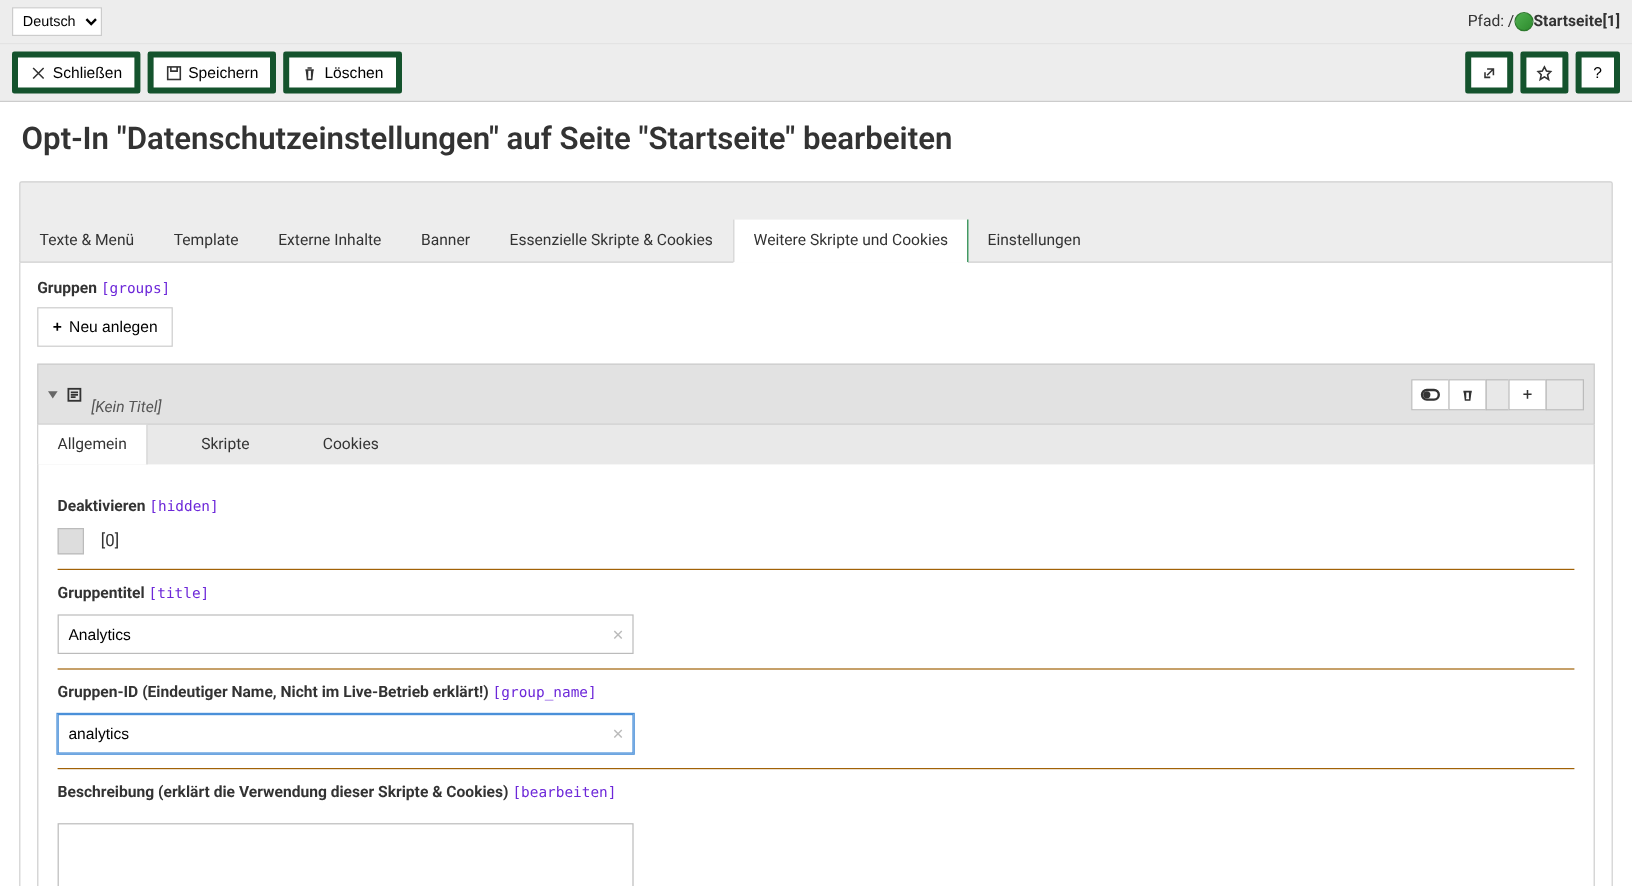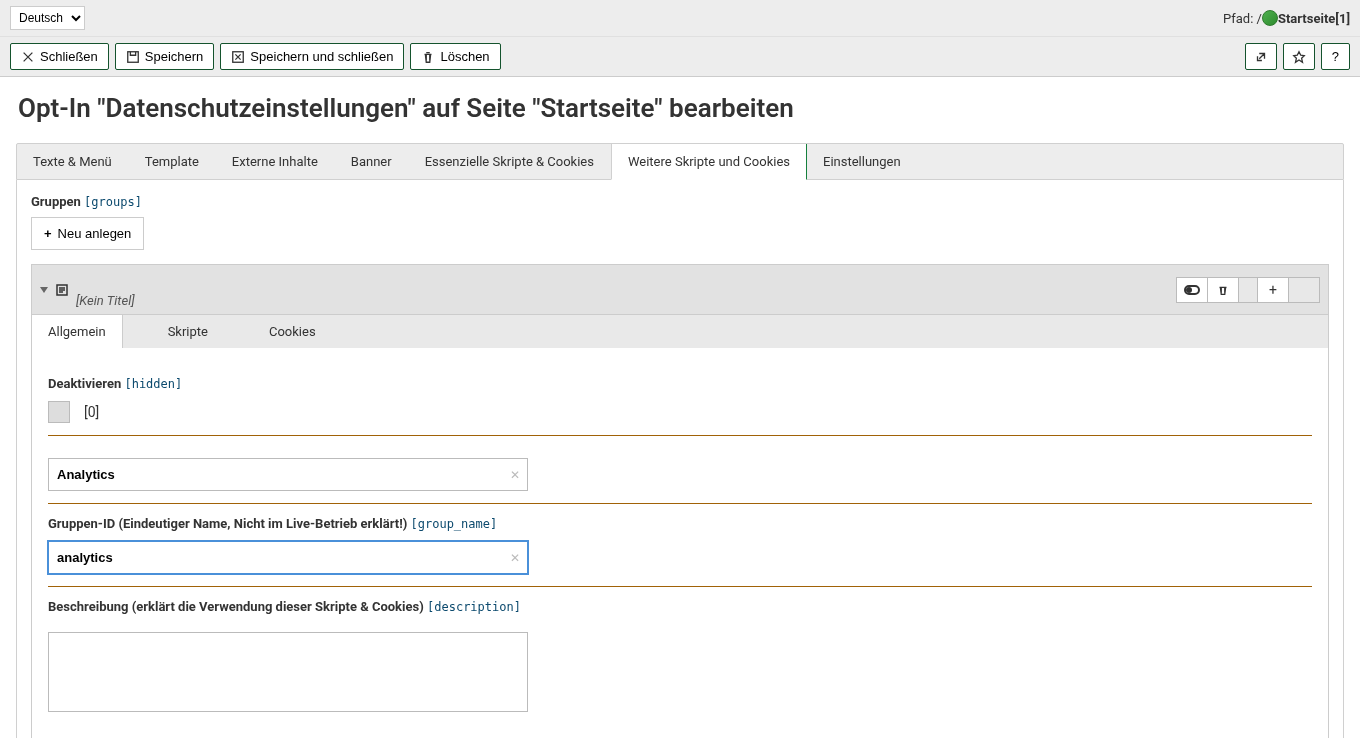--- a/index.html
+++ b/index.html
@@ -3,48 +3,48 @@
 <meta charset="utf-8">
 <style>
 * { box-sizing: border-box; margin: 0; padding: 0; }
 body { font-family: -apple-system, BlinkMacSystemFont, "Segoe UI", Roboto, Arial, sans-serif; font-size: 14px; color: #333; background: #f0f0f0; }
 .topbar { background: #ededed; padding: 6px 10px; display: flex; justify-content: space-between; border-bottom: 1px solid #e0e0e0; }
 .lang-select { height: 24px; font-size: 12px; padding: 2px 4px; border: 1px solid #ccc; background: #fff; }
 .path { font-size: 13px; display: flex; align-items: center; gap: 0; }
 .globe { width: 16px; height: 16px; border-radius: 50%; background: linear-gradient(135deg,#4fb04f,#2e8b2e); display:inline-block; border:1px solid #2e7a2e; }
 .toolbar { background: #ededed; padding: 6px 10px; display: flex; align-items: center; justify-content: space-between; border-bottom: 1px solid #ccc; }
 .toolbar-left, .toolbar-right { display: flex; gap: 6px; }
-.tbtn { display: inline-flex; align-items: center; gap: 5px; padding: 5px 10px; border: 1px solid #14532d; background: #fff; border-radius: 2px; font-size: 13px; cursor: pointer; }
+.tbtn { display: inline-flex; align-items: center; gap: 5px; padding: 5px 10px; border: 5px solid #14532d; background: #fff; border-radius: 2px; font-size: 13px; cursor: pointer; }
 .tbtn svg { width: 14px; height: 14px; }
 .content { background: #fff; padding: 16px; min-height: 600px; }
 h1 { font-size: 26px; font-weight: 600; margin-bottom: 20px; padding-left: 2px; }
 .tabs { display: flex; background: #ededed; border: 1px solid #d0d0d0; border-radius: 2px 2px 0 0; }
-.tab { padding: 10px 16px; font-size: 13px; cursor: pointer; border-right: 1px solid transparent; }
+.tab { padding: 10px 16px; font-size: 13px; cursor: pointer; border-right: 1px solid transparent; margin-top: 31px; }
 .tab.active { background: #fff; border-left: 1px solid #d0d0d0; border-right: 1px solid #15803d; margin-bottom: -1px; border-bottom: 1px solid #fff; }
 .tab:first-child.active { border-left: none; }
 .panel { border: 1px solid #d0d0d0; border-top: none; padding: 14px; }
 .field-label { font-weight: 700; font-size: 13px; margin-bottom: 8px; }
-.code-hint { color: #0c4a6e; font-family: monospace; font-weight: normal; font-size: 12px; }
+.code-hint { color: #6d28d9; font-family: monospace; font-weight: normal; font-size: 12px; }
 .btn-new { display: inline-flex; align-items: center; gap: 6px; padding: 8px 12px; border: 1px solid #ccc; background: #fff; font-size: 13px; cursor: pointer; margin-bottom: 14px; }
 .record-header { background: #e2e2e2; border: 1px solid #ccc; padding: 6px 8px; display: flex; align-items: center; justify-content: space-between; }
 .record-header-left { display: flex; align-items: center; gap: 6px; font-size: 13px; }
 .record-title { font-style: italic; color: #555; margin-top: 22px; }
 .record-actions { display: flex; gap: 0; }
 .ract { width: 32px; height: 26px; border: 1px solid #bbb; background: #fff; display: flex; align-items: center; justify-content: center; cursor: pointer; margin-left: -1px; font-size: 14px; }
 .ract.first { margin-left: 0; }
 .subtabs { display: flex; background: #e9e9e9; border-left: 1px solid #ccc; border-right: 1px solid #ccc; gap: 29px; }
 .subtab { padding: 9px 16px; font-size: 13px; cursor: pointer; }
 .subtab.active { background: #fff; border-right: 1px solid #ccc; }
 .form-section { border: 1px solid #ccc; border-top: none; padding: 16px; }
 .form-row { padding: 12px 0; border-bottom: 1px solid #a16207; }
 .form-row:last-child { border-bottom: none; }
 .checkbox-row { display: flex; align-items: center; gap: 14px; margin-top: 10px; }
 .fake-checkbox { width: 22px; height: 22px; border: 1px solid #bbb; background: #ddd; }
 .text-input-wrap { position: relative; width: 480px; margin-top: 10px; }
-.text-input { width: 100%; padding: 8px 28px 8px 8px; border: 1px solid #bbb; font-size: 13px; font-weight: bold; }
+.text-input { width: 100%; padding: 8px 28px 8px 8px; border: 1px solid #bbb; font-size: 13px; }
 .text-input.focused { border-color: #4a90d9; box-shadow: 0 0 0 1px #4a90d9; outline: none; }
 .clear-x { position: absolute; right: 8px; top: 50%; transform: translateY(-50%); color: #bbb; cursor: pointer; font-size: 12px; }
 .textarea { width: 480px; height: 80px; border: 1px solid #bbb; padding: 8px; font-size: 13px; margin-top: 10px; resize: none; }
 .triangle-down { width: 0; height: 0; border-left: 4px solid transparent; border-right: 4px solid transparent; border-top: 6px solid #666; display: inline-block; }
 .toggle-icon { width: 16px; height: 10px; border: 2px solid #333; border-radius: 6px; position: relative; display: inline-block; }
 .toggle-icon::after { content:''; position:absolute; width:6px; height:6px; background:#333; border-radius:50%; top:0; left:0; }
 svg { stroke: #333; fill: none; stroke-width: 1.5; }
 </style>
 </head>
 <body>
@@ -68,27 +68,20 @@
           <path d="M3 3 L13 13 M13 3 L3 13"></path>
         </svg>
       <span>Schließen</span>
     </button>
     <button class="tbtn">
       <svg viewBox="0 0 16 16">
           <rect x="2" y="2" width="12" height="12"></rect>
           <path d="M5 2 v4 h6 v-4"></path>
         </svg>
       <span>Speichern</span>
-    </button>
-    <button class="tbtn">
-      <svg viewBox="0 0 16 16">
-          <rect x="2" y="2" width="12" height="12"></rect>
-          <path d="M5 5 L11 11 M11 5 L5 11"></path>
-        </svg>
-      <span>Speichern und schließen</span>
     </button>
     <button class="tbtn">
       <svg viewBox="0 0 16 16">
           <path d="M4 5 h8 M6 5 v7 M10 5 v7 M5 5 l1 9 h4 l1-9 M6 3 h4"></path>
         </svg>
       <span>Löschen</span>
     </button>
   </div>
   <div class="toolbar-right">
     <button class="tbtn" style="padding:5px 8px">
@@ -165,40 +158,44 @@
           <span>Deaktivieren</span>
           <span class="code-hint">[hidden]</span>
         </div>
         <div class="checkbox-row">
           <div class="fake-checkbox"></div>
           <span>[0]</span>
         </div>
       </div>
 
       <div class="form-row">
+        <div class="field-label">
+          <span>Gruppentitel</span>
+          <span class="code-hint">[title]</span>
+        </div>
         <div class="text-input-wrap">
           <input class="text-input" value="Analytics" style="">
           <span class="clear-x">✕</span>
         </div>
       </div>
 
       <div class="form-row">
         <div class="field-label">
           <span>Gruppen-ID (Eindeutiger Name, Nicht im Live-Betrieb erklärt!)</span>
           <span class="code-hint">[group_name]</span>
         </div>
         <div class="text-input-wrap">
           <input class="text-input focused" value="analytics" style="">
           <span class="clear-x">✕</span>
         </div>
       </div>
 
       <div class="form-row">
         <div class="field-label">
           <span>Beschreibung (erklärt die Verwendung dieser Skripte &amp; Cookies)</span>
-          <span class="code-hint">[description]</span>
+          <span class="code-hint">[bearbeiten]</span>
         </div>
         <textarea class="textarea" style=""></textarea>
       </div>
 
     </div>
   </div>
 </div>
 
 </body></html>

